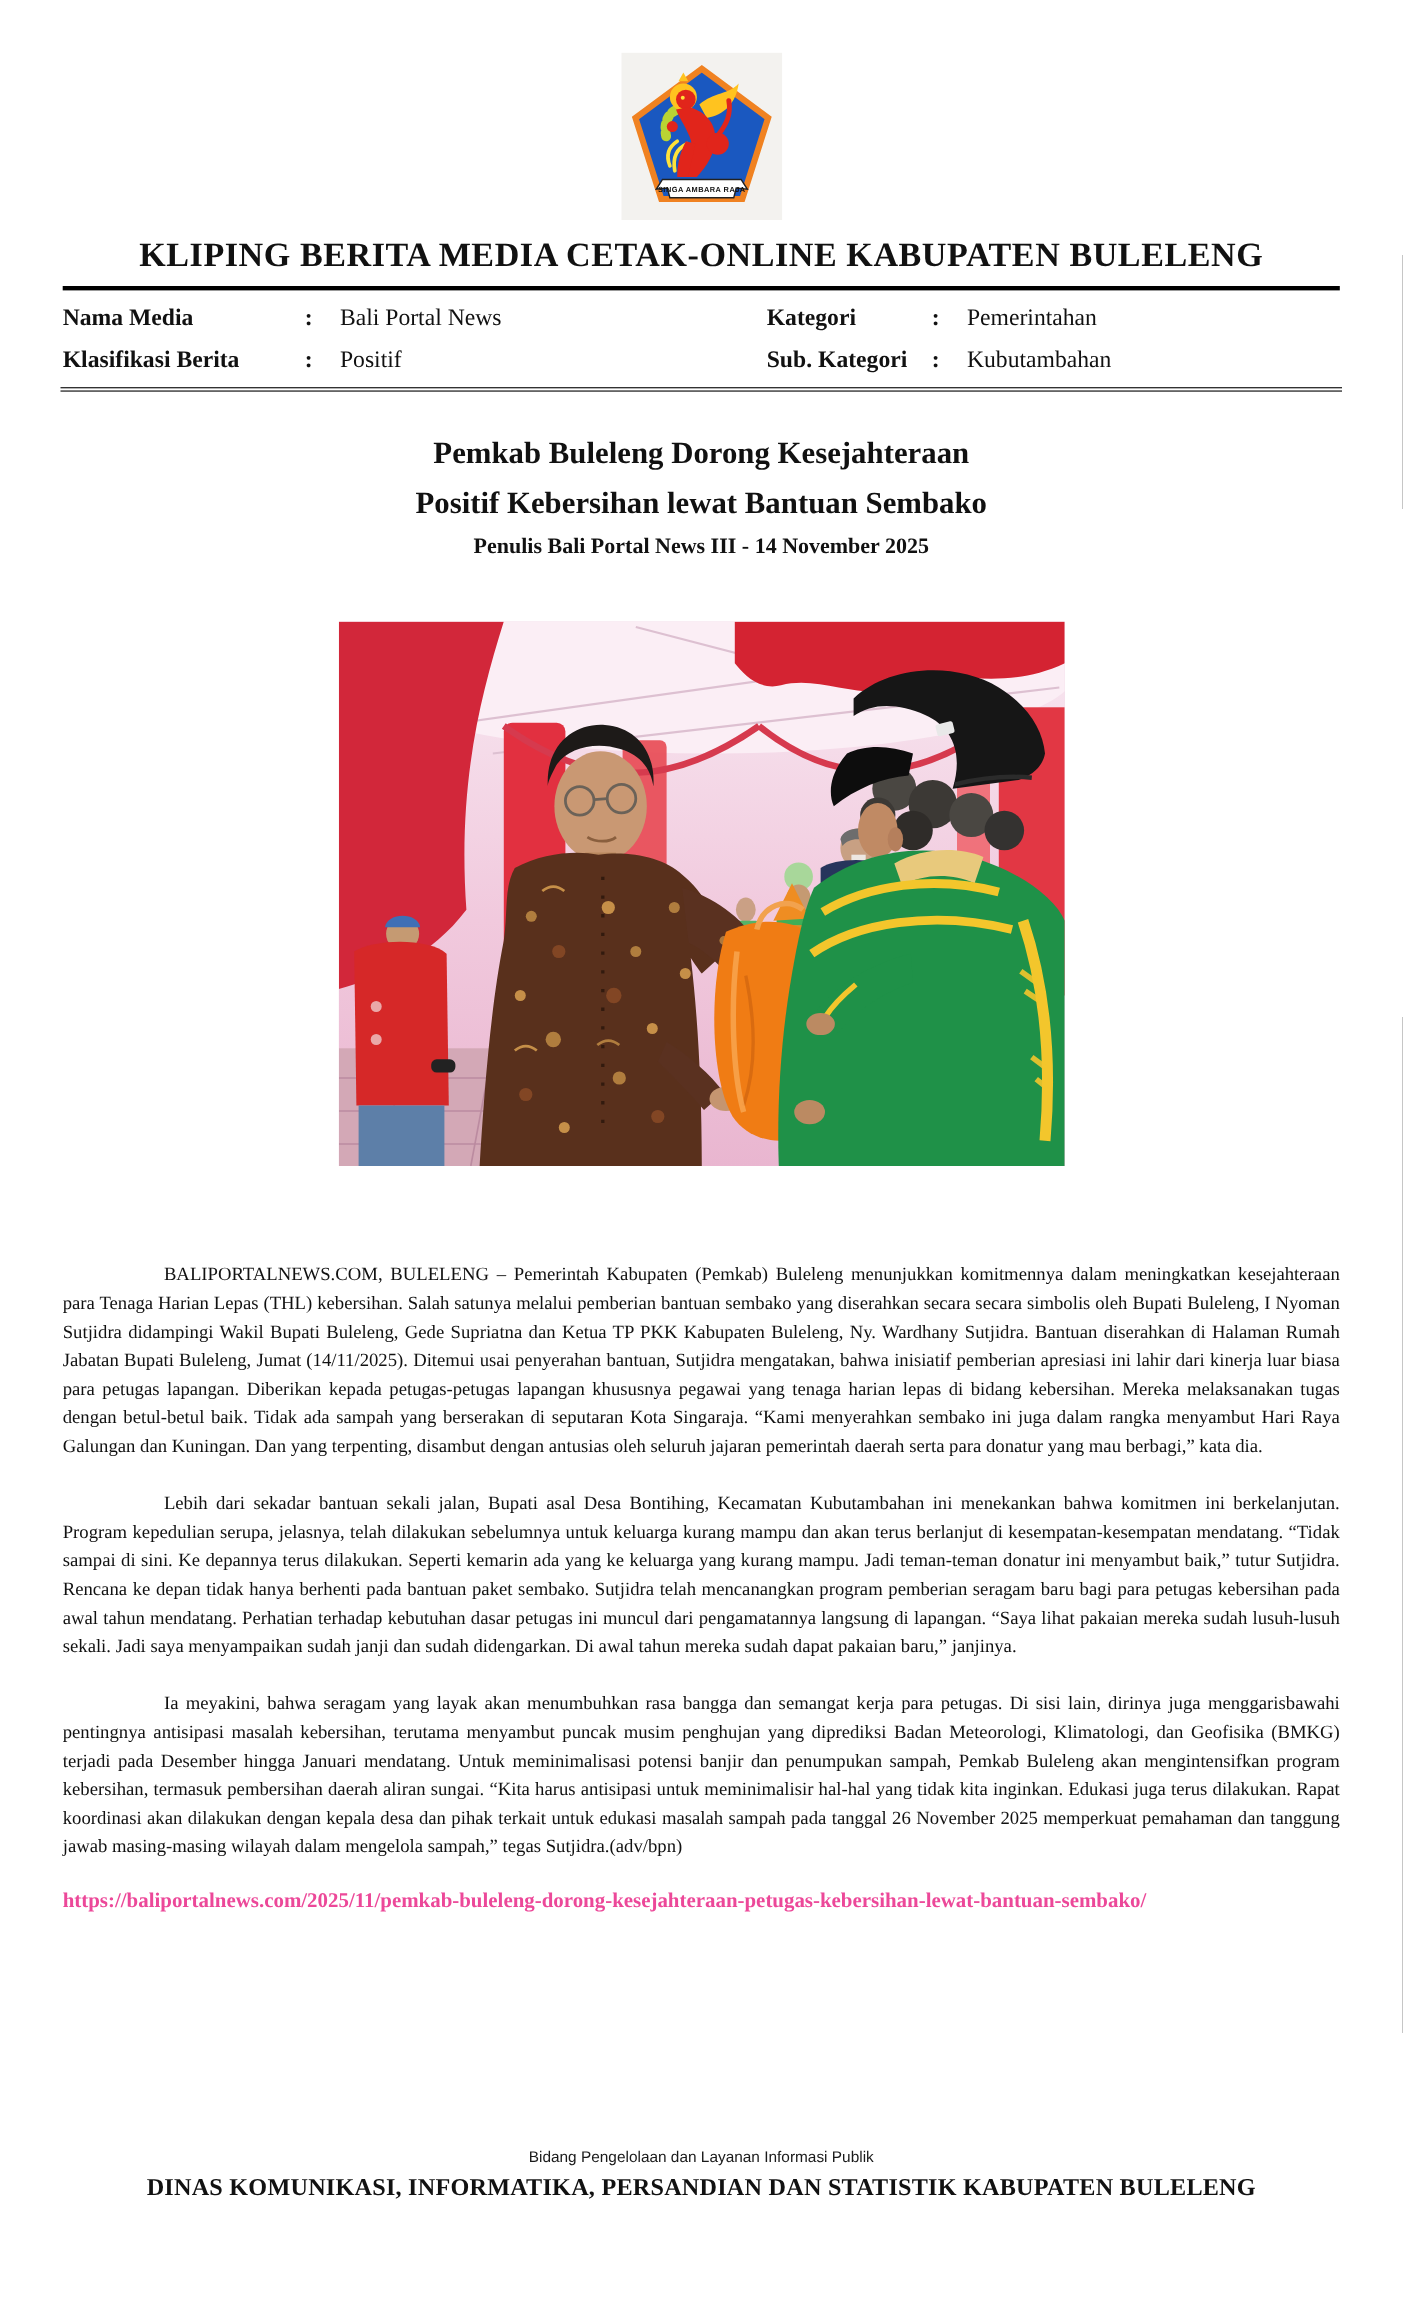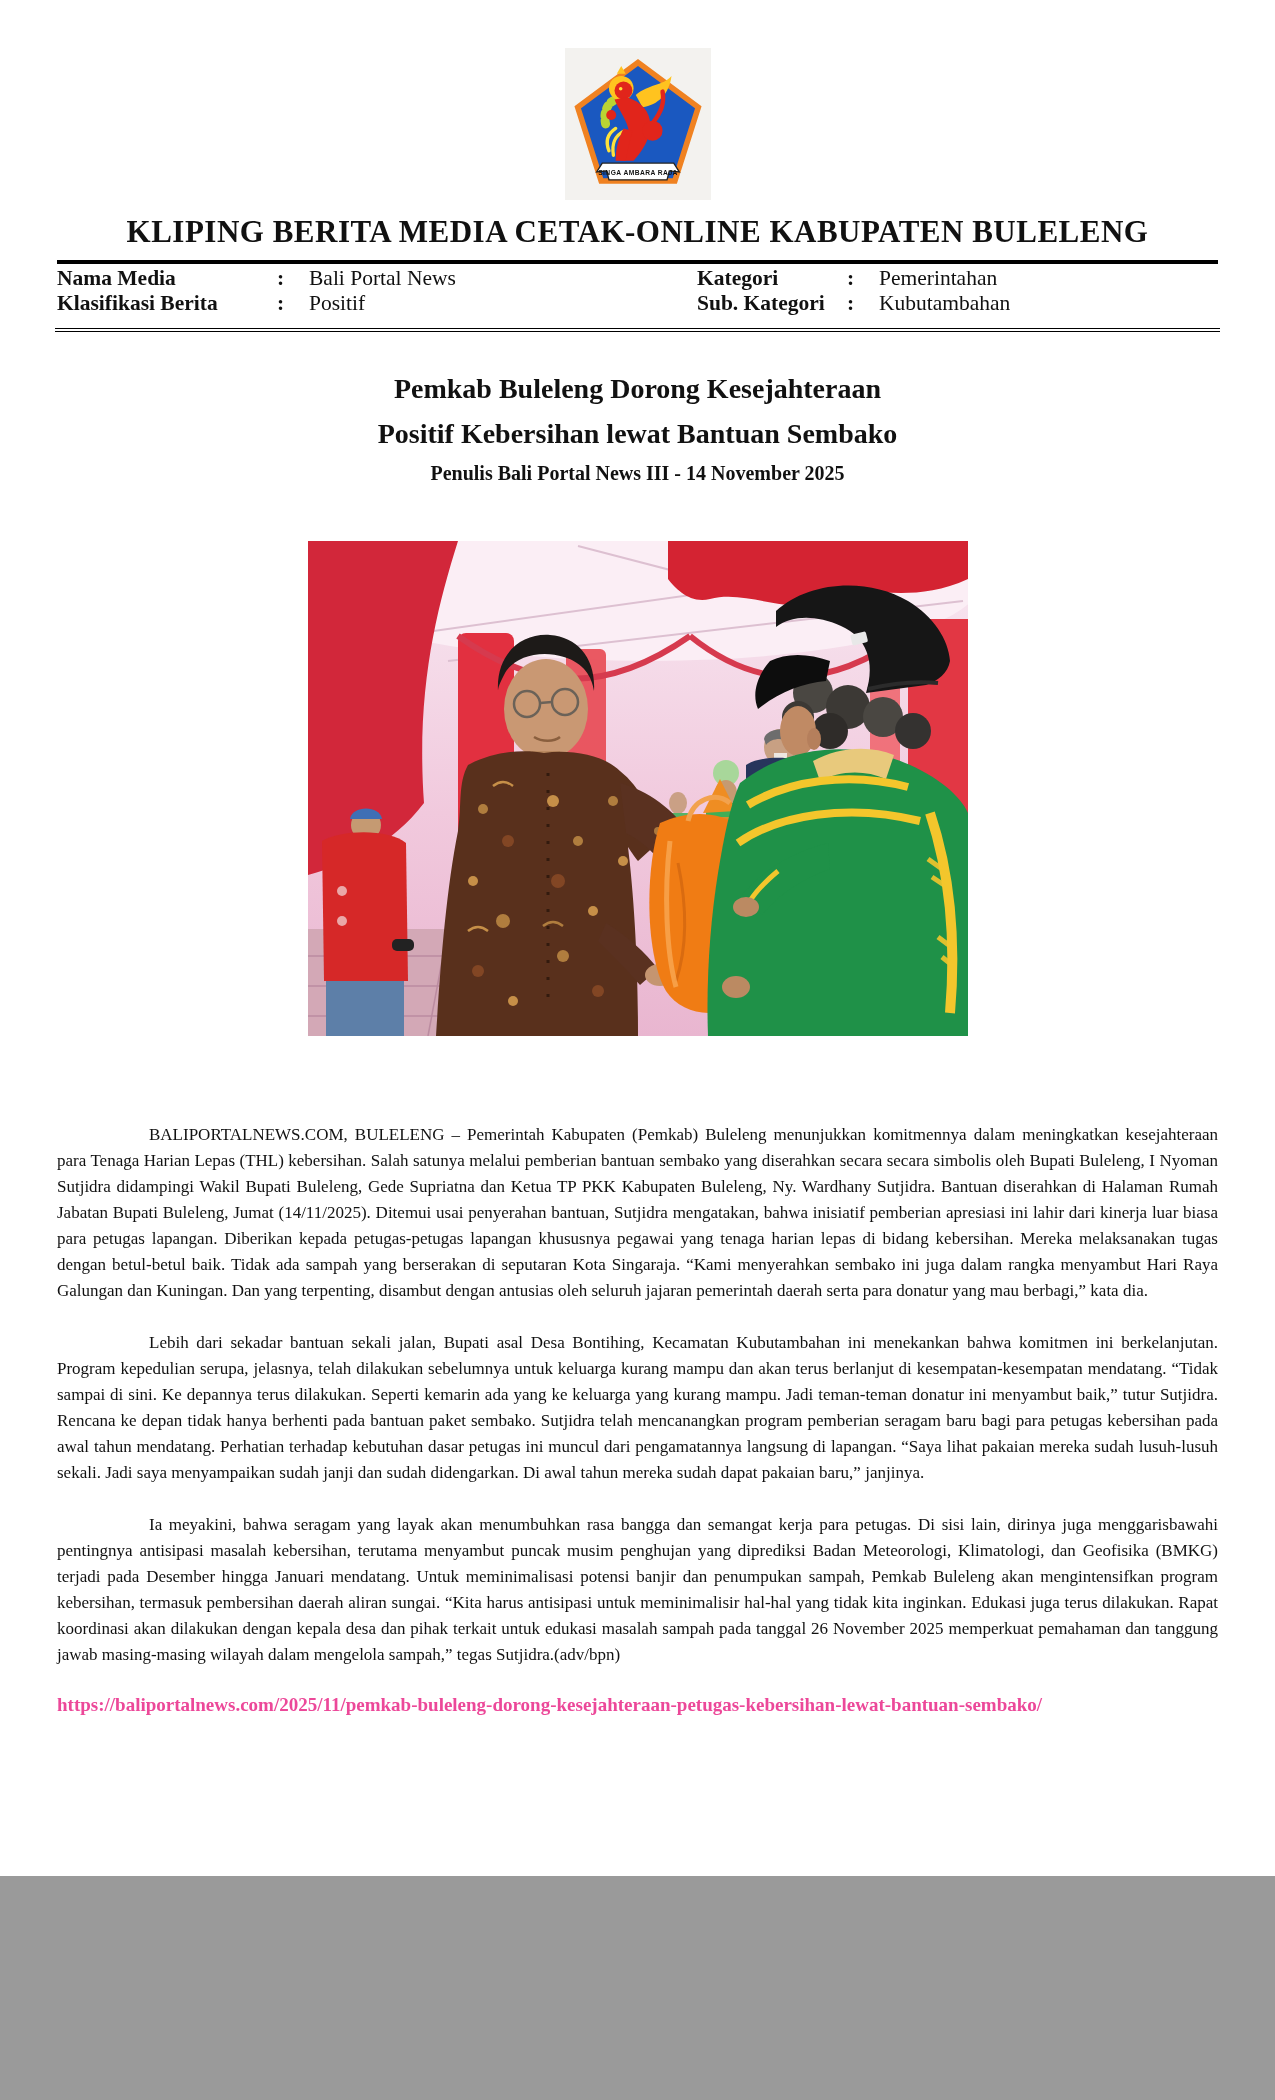--- a/index.html
+++ b/index.html
@@ -1,18 +1,18 @@
 <!DOCTYPE html>
 <html><head>
 <meta charset="utf-8">
 <style>
   html,body{margin:0;padding:0;background:#9a9a9a;}
   .page{
     position:relative;
-    width:1275px;height:1876px;
+    width:1275px;height:2100px;
     margin:0 auto;
     background:#ffffff;
     font-family:"Liberation Serif", serif;
     color:#111;
     overflow:hidden;
   }
   
   .crest-wrap{
     width:146px;height:152px;
     margin:48px auto 0 auto;
@@ -27,24 +27,25 @@
     font-size:31px;font-weight:bold;
     letter-spacing:.5px;
     white-space:nowrap;
   }
   .rule-thick{
     margin:10px 57px 0 57px;
     border:0;border-top:4px solid #000;
   }
   .meta-table{
     margin:0 55px;
-    padding:2px 0 12px 2px;
+    padding:12px 0 12px 2px;
     border-bottom:4px double #000;
     display:grid;
     grid-template-columns:220px 16px 404px 150px 16px 1fr;
+    row-gap:14px;
     font-size:21.5px;
     align-items:baseline;
   }
   .meta-label{font-weight:bold;}
   .meta-colon{font-weight:bold;text-align:left;}
   .meta-value{padding-left:16px;}
   
   .article-title{
     margin:34px 57px 0 57px;
     text-align:center;

